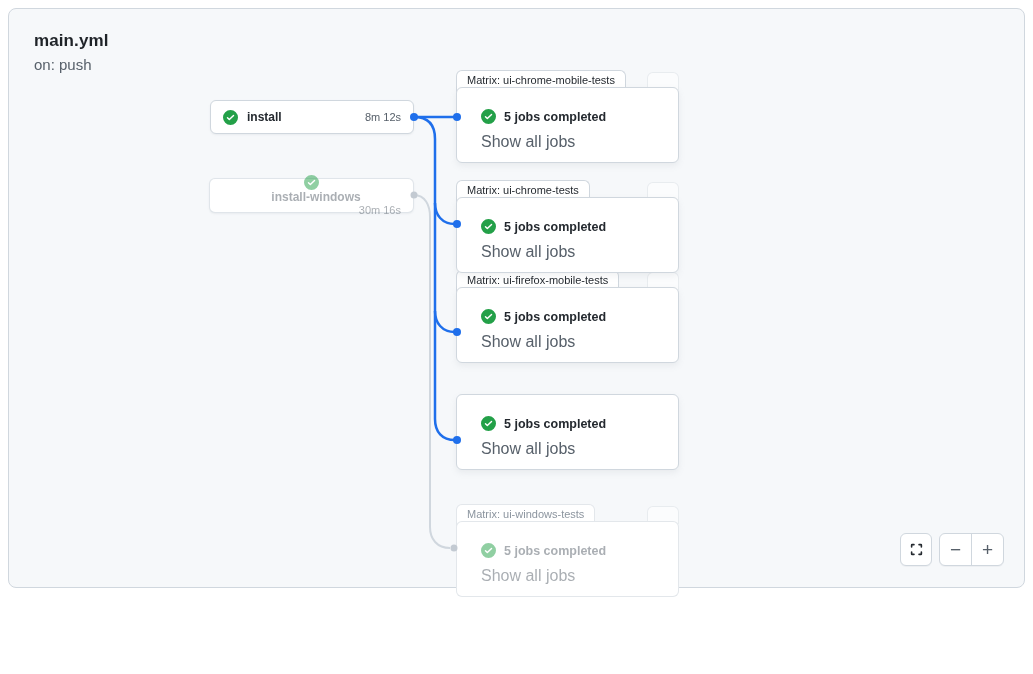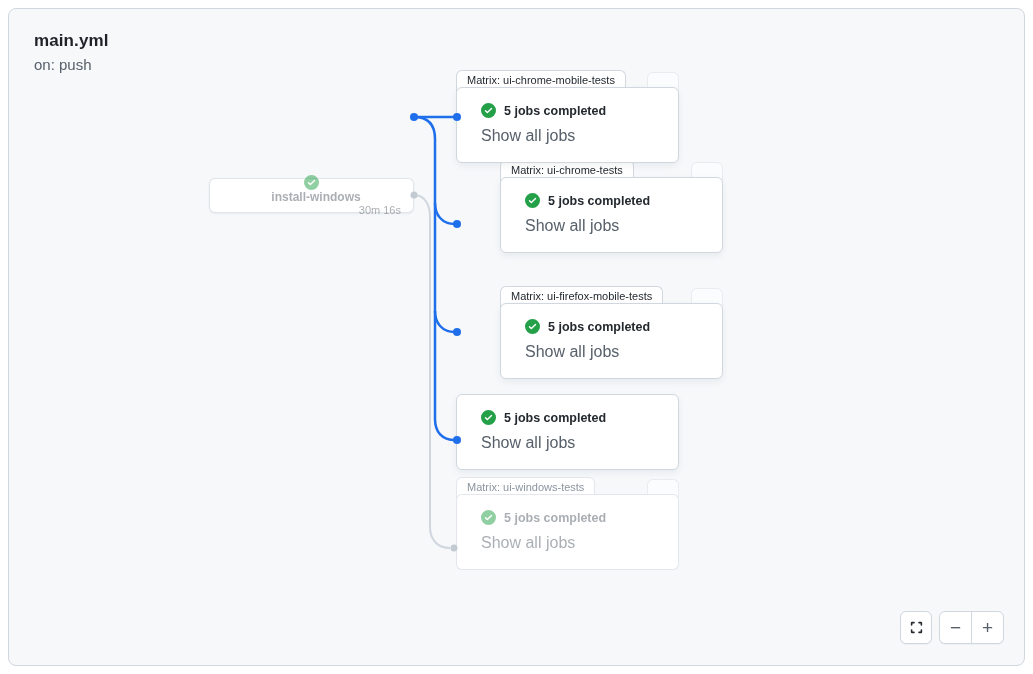--- a/index.html
+++ b/index.html
@@ -1,20 +1,20 @@
 <!DOCTYPE html>
 <html><head>
 <meta charset="utf-8">
 <style>
   * { margin:0; padding:0; box-sizing:border-box; }
   html,body { width:1033px; height:674px; background:#ffffff;
     font-family:"Liberation Sans", sans-serif; overflow:hidden; }
 
   .canvas {
-    position:absolute; left:8px; top:8px; width:1017px; height:658px;
+    position:absolute; left:8px; top:8px; width:1017px; height:580px;
     background:#f6f8fa; border:1px solid #d0d7de; border-radius:8px;
   }
 
   .header { position:absolute; left:25px; top:22px; }
   .wf-title { font-size:17px; font-weight:700; color:#1f2328; letter-spacing:.1px; }
   .wf-trigger { font-size:15px; color:#57606a; margin-top:5px; }
 
   
   .job-node {
     position:absolute; display:flex; align-items:center;
@@ -25,38 +25,38 @@
   .job-install { left:201px; top:91px; width:204px; height:34px; }
   .job-windows { left:200px; top:169px; width:205px; height:35px;
     border-color:rgba(208,215,222,.65); }
   .job-node .check { display:inline-flex; width:15px; height:15px; flex:0 0 15px; }
   .job-name { font-size:12px; font-weight:700; color:#24292f; margin-left:9px; }
   .job-duration { font-size:11px; color:#57606a; margin-left:auto; }
   .faded-content { opacity:.5; }
 
   
   .matrix-card { position:absolute; left:447px; width:223px; cursor:pointer; }
-  .row1 { top:61px; } .row2 { top:151px;margin-left:44px; } .row3 { top:277px;margin-left:44px; }
-  .row4 { top:385px; } .row5 { top:468px; }
+  .row1 { top:61px; } .row2 { top:171px; } .row3 { top:261px; }
+  .row4 { top:385px; } .row5 { top:495px; }
   .tab-row { display:flex; align-items:flex-start; height:17px;justify-content:space-between; }
   .tab {
     background:#ffffff; border:1px solid #d0d7de; border-bottom:none;
     border-radius:6px 6px 0 0; height:22px; line-height:18px;
     padding:0 10px; font-size:11px; font-weight:500; color:#24292f;
     white-space:nowrap;
   }
   .ghost-tab {
     width:32px; height:18px; margin-left:3px; margin-top:2px;
     background:rgba(255,255,255,.6); border:1px solid rgba(208,215,222,.45);
     border-bottom:none; border-radius:6px 6px 0 0;
   }
   .card-body {
     position:relative; z-index:1; background:#ffffff;
     border:1px solid #d0d7de; border-radius:6px; height:76px;
-    padding:15px 0 0 24px; box-shadow:0 3px 6px rgba(140,149,159,.12);
+    padding:21px 0 0 24px; box-shadow:0 3px 6px rgba(140,149,159,.12);
   }
   .summary-row { display:flex; align-items:center; }
   .summary-row .check { display:inline-flex; width:15px; height:15px; flex:0 0 15px; }
   .summary-text { font-size:12.5px; font-weight:700; color:#24292f; margin-left:8px; }
   .show-all { display:inline-block; margin-top:9px; font-size:16px; color:#57606a;
     text-decoration:none; cursor:pointer; }
   .matrix-faded .card-body { border-color:rgba(208,215,222,.6); box-shadow:none; }
   .matrix-faded .tab { border-color:rgba(208,215,222,.6); color:#8c959f; }
 
   
@@ -81,20 +81,29 @@
 </head>
 <body>
 
 <div class="canvas">
 
   <div class="header">
     <div class="wf-title">main.yml</div>
     <div class="wf-trigger">on: push</div>
   </div>
 
+  <div class="job-node job-install">
+    <span class="check">
+      <svg viewBox="0 0 16 16" width="15" height="15">
+          <path fill="#23a048" d="M8 16A8 8 0 1 1 8 0a8 8 0 0 1 0 16Zm3.78-9.72a.751.751 0 0 0-1.06-1.06L6.75 9.19 5.28 7.72a.751.751 0 0 0-1.06 1.06l2 2a.75.75 0 0 0 1.06 0Z"></path>
+        </svg>
+    </span>
+    <span class="job-name">install</span>
+    <span class="job-duration">8m 12s</span>
+  </div>
 
   <div class="job-node job-windows">
     <span class="faded-content" style="display:flex;align-items:center;width:100%;flex-direction:column;">
       <span class="check">
         <svg viewBox="0 0 16 16" width="15" height="15">
             <path fill="#23a048" d="M8 16A8 8 0 1 1 8 0a8 8 0 0 1 0 16Zm3.78-9.72a.751.751 0 0 0-1.06-1.06L6.75 9.19 5.28 7.72a.751.751 0 0 0-1.06 1.06l2 2a.75.75 0 0 0 1.06 0Z"></path>
           </svg>
       </span>
       <span class="job-name" style="color:#57606a;">install-windows</span>
       <span class="job-duration">30m 16s</span>

